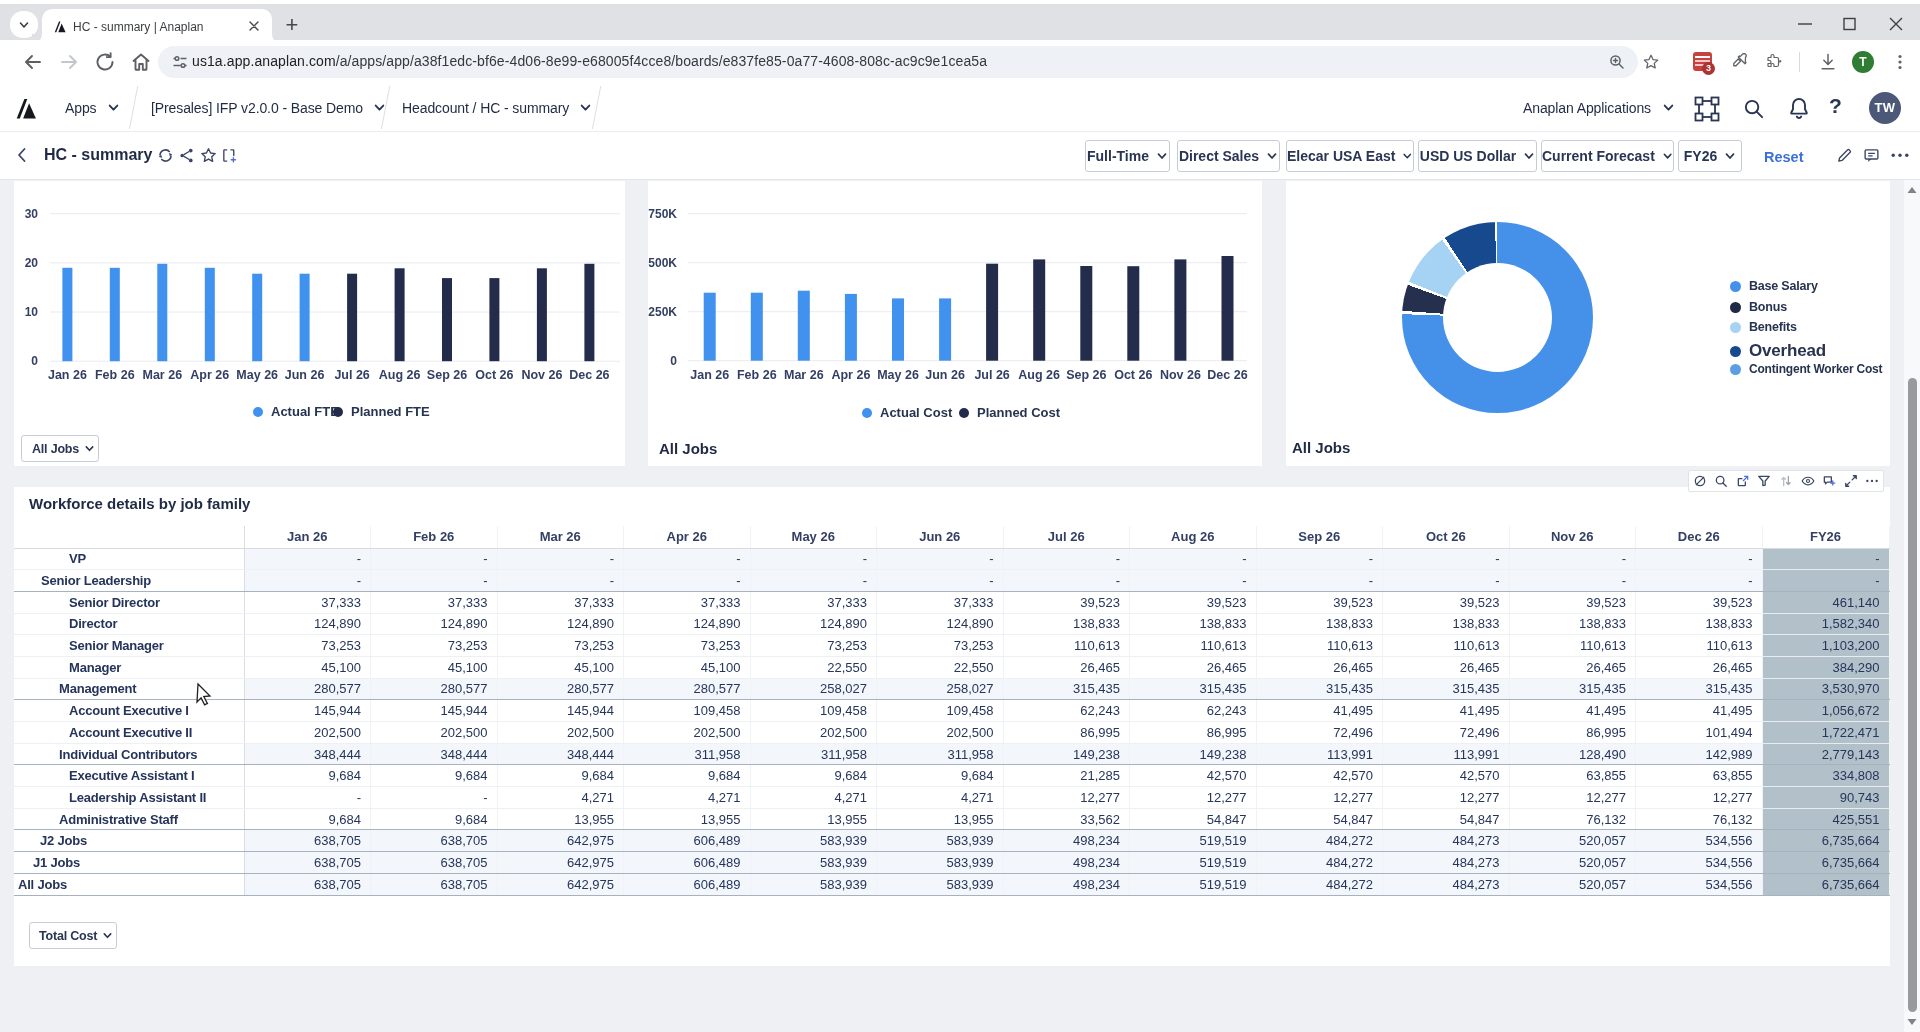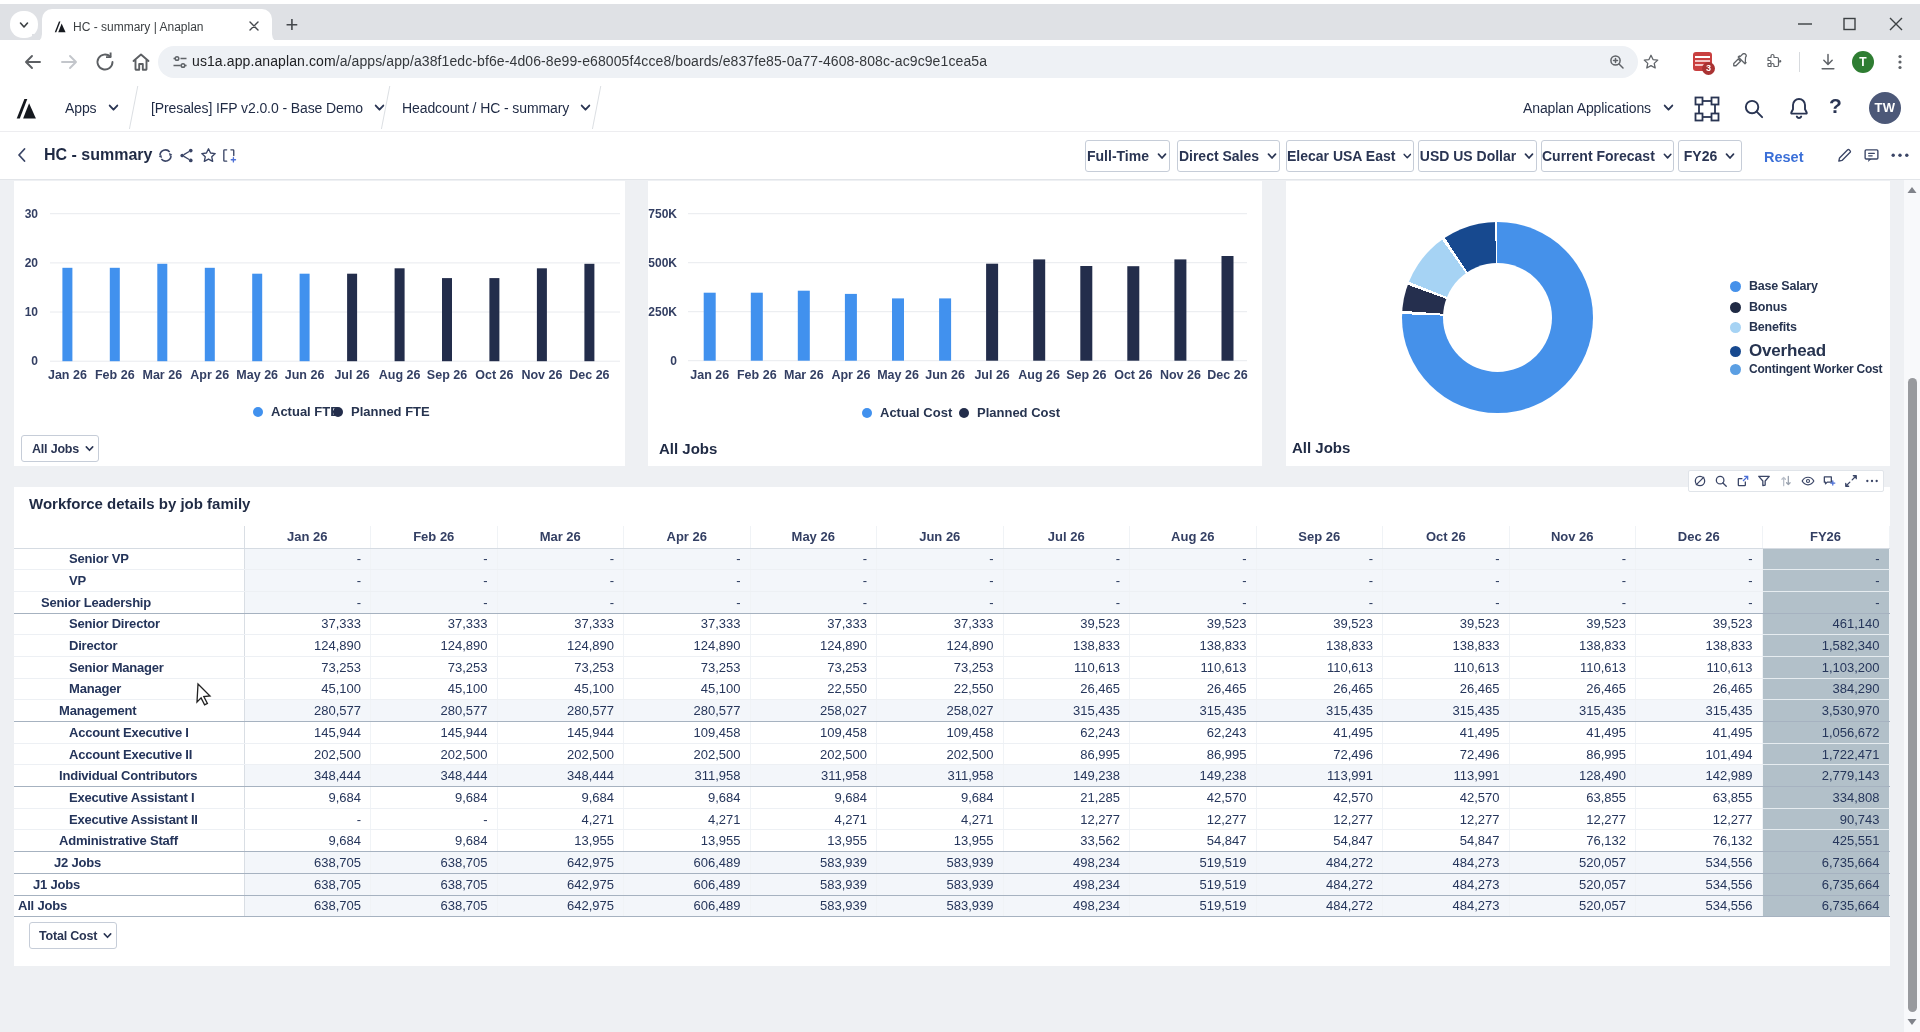--- a/index.html
+++ b/index.html
@@ -345,36 +345,20 @@
 <td>Jun 26</td>
 <td>Jul 26</td>
 <td>Aug 26</td>
 <td>Sep 26</td>
 <td>Oct 26</td>
 <td>Nov 26</td>
 <td>Dec 26</td>
 <td class="fy">FY26</td>
             </tr>
 <tr class="tint" style="height:21.7px;">
-<td class="lbl" style="padding-left:55px;">Senior VP</td>
-<td>-</td>
-<td>-</td>
-<td>-</td>
-<td>-</td>
-<td>-</td>
-<td>-</td>
-<td>-</td>
-<td>-</td>
-<td>-</td>
-<td>-</td>
-<td>-</td>
-<td>-</td>
-<td class="fy">-</td>
-            </tr>
-<tr class="tint" style="height:21.7px;">
 <td class="lbl" style="padding-left:55px;">VP</td>
 <td>-</td>
 <td>-</td>
 <td>-</td>
 <td>-</td>
 <td>-</td>
 <td>-</td>
 <td>-</td>
 <td>-</td>
 <td>-</td>
@@ -537,21 +521,21 @@
 <td>9,684</td>
 <td>21,285</td>
 <td>42,570</td>
 <td>42,570</td>
 <td>42,570</td>
 <td>63,855</td>
 <td>63,855</td>
 <td class="fy">334,808</td>
             </tr>
 <tr class="" style="height:21.7px;">
-<td class="lbl" style="padding-left:55px;">Executive Assistant II</td>
+<td class="lbl" style="padding-left:55px;">Leadership Assistant II</td>
 <td>-</td>
 <td>-</td>
 <td>4,271</td>
 <td>4,271</td>
 <td>4,271</td>
 <td>4,271</td>
 <td>12,277</td>
 <td>12,277</td>
 <td>12,277</td>
 <td>12,277</td>
@@ -569,21 +553,21 @@
 <td>13,955</td>
 <td>33,562</td>
 <td>54,847</td>
 <td>54,847</td>
 <td>54,847</td>
 <td>76,132</td>
 <td>76,132</td>
 <td class="fy">425,551</td>
             </tr>
 <tr class="tint dk" style="height:21.7px;">
-<td class="lbl" style="padding-left:40px;">J2 Jobs</td>
+<td class="lbl" style="padding-left:26px;">J2 Jobs</td>
 <td>638,705</td>
 <td>638,705</td>
 <td>642,975</td>
 <td>606,489</td>
 <td>583,939</td>
 <td>583,939</td>
 <td>498,234</td>
 <td>519,519</td>
 <td>484,272</td>
 <td>484,273</td>

